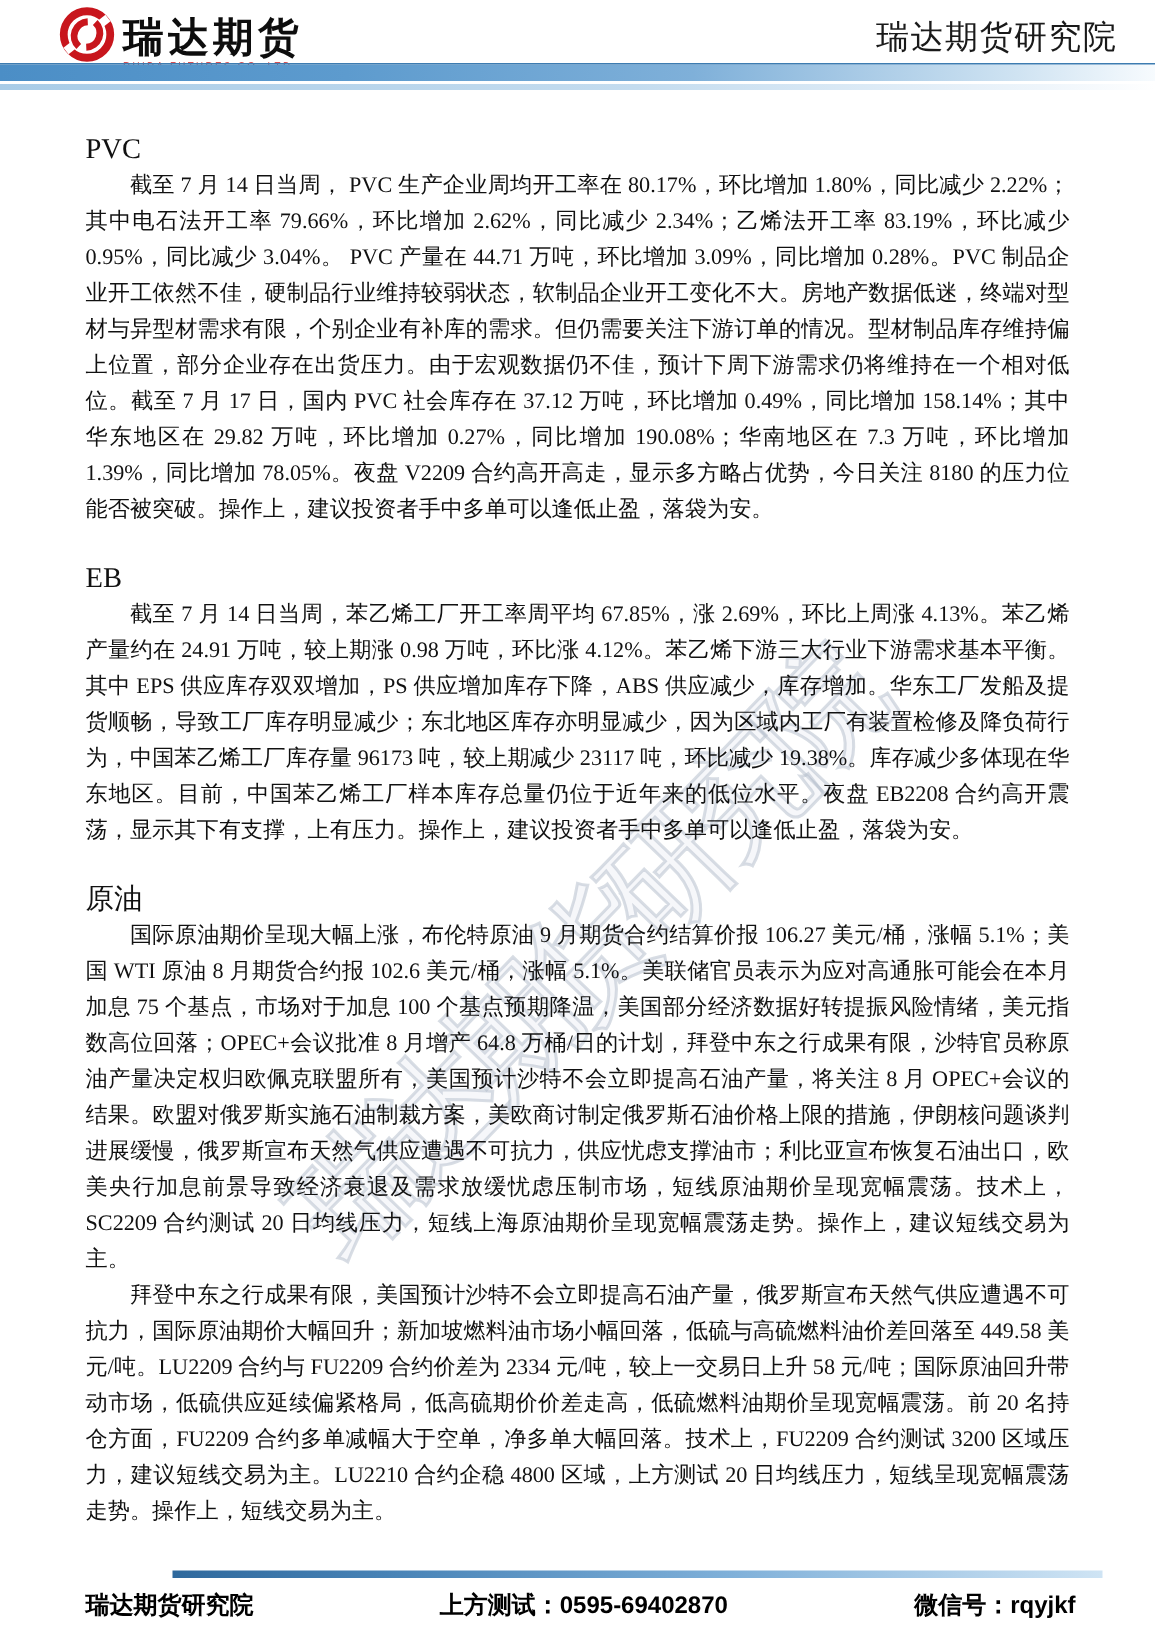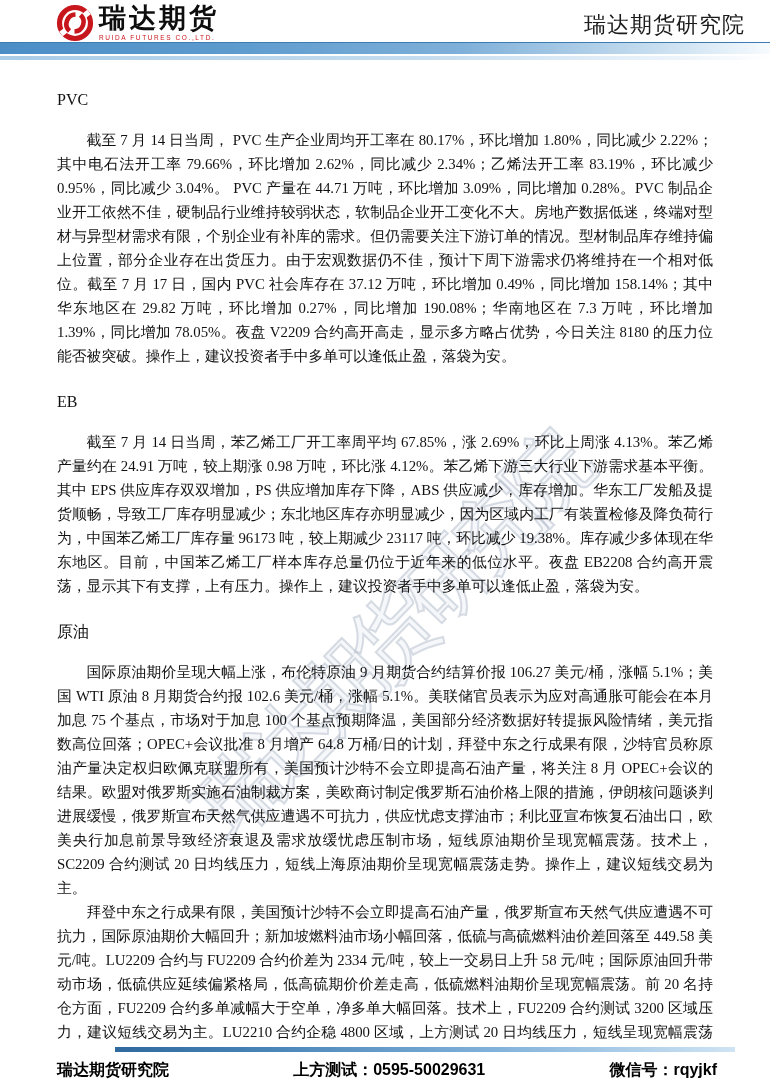--- a/index.html
+++ b/index.html
@@ -9,21 +9,21 @@
     height: 1089px;
     margin: 0 auto;
     background: #ffffff;
     overflow: hidden;
     font-family: "Liberation Serif", "DejaVu Serif", serif;
     color: #111111;
   }
 
   
   .header { position: absolute; top: 0; left: 0; width: 770px; height: 42px; }
-  .logo { position: absolute; left: 55px; top: 3px; display: flex; align-items: flex-start; }
+  .logo { position: absolute; left: 38px; top: 3px; display: flex; align-items: flex-end; }
   .logo-icon { width: 40px; height: 40px; }
   .logo-textwrap { margin-left: 4px; display: flex; flex-direction: column; }
   .logo-name {
     font-family: "Liberation Sans", "DejaVu Sans", sans-serif;
     font-weight: bold; font-size: 27px; line-height: 30px;
     color: #0d0d0d; letter-spacing: 3px; white-space: nowrap;
   }
   .logo-sub {
     font-family: "Liberation Sans", "DejaVu Sans", sans-serif;
     font-size: 6.5px; color: #c8161d; letter-spacing: 1.6px;
@@ -64,23 +64,23 @@
 
   
   .content {
     position: absolute; top: 66px; left: 57px; width: 656px; z-index: 1;
     font-size: 14.8px; line-height: 24px; text-align: justify;
   }
   .para { margin: 0; }
   .para.indent { text-indent: 2em; }
   .sec-heading {
     margin: 22px 0 0 0;
-    font-size: 16px; line-height: 24px; font-weight: normal;
+    font-size: 19px; line-height: 24px; font-weight: normal;
   }
-  .sec-heading + .para { margin-top: 16px; }
+  .sec-heading + .para { margin-top: 0; }
 
   
   .footer { position: absolute; left: 0; bottom: 0; width: 770px; height: 45px; z-index: 2; background: #ffffff; }
   .footer-bar {
     position: absolute; top: 3px; left: 115px; width: 620px; height: 5px;
     background: linear-gradient(to right, #2f699d 0%, #4a85b8 25%, #7fb0d9 60%, #cfe4f4 100%);
   }
   .footer-row {
     position: absolute; top: 16px; left: 57px; width: 660px;
     font-family: "Liberation Sans", "DejaVu Sans", sans-serif;
@@ -127,18 +127,18 @@
     <p class="sec-heading">原油</p>
     <p class="para indent">国际原油期价呈现大幅上涨，布伦特原油 9 月期货合约结算价报 106.27 美元/桶，涨幅 5.1%；美国 WTI 原油 8 月期货合约报 102.6 美元/桶，涨幅 5.1%。美联储官员表示为应对高通胀可能会在本月加息 75 个基点，市场对于加息 100 个基点预期降温，美国部分经济数据好转提振风险情绪，美元指数高位回落；OPEC+会议批准 8 月增产 64.8 万桶/日的计划，拜登中东之行成果有限，沙特官员称原油产量决定权归欧佩克联盟所有，美国预计沙特不会立即提高石油产量，将关注 8 月 OPEC+会议的结果。欧盟对俄罗斯实施石油制裁方案，美欧商讨制定俄罗斯石油价格上限的措施，伊朗核问题谈判进展缓慢，俄罗斯宣布天然气供应遭遇不可抗力，供应忧虑支撑油市；利比亚宣布恢复石油出口，欧美央行加息前景导致经济衰退及需求放缓忧虑压制市场，短线原油期价呈现宽幅震荡。技术上，SC2209 合约测试 20 日均线压力，短线上海原油期价呈现宽幅震荡走势。操作上，建议短线交易为主。</p>
 
     <p class="para indent">拜登中东之行成果有限，美国预计沙特不会立即提高石油产量，俄罗斯宣布天然气供应遭遇不可抗力，国际原油期价大幅回升；新加坡燃料油市场小幅回落，低硫与高硫燃料油价差回落至 449.58 美元/吨。LU2209 合约与 FU2209 合约价差为 2334 元/吨，较上一交易日上升 58 元/吨；国际原油回升带动市场，低硫供应延续偏紧格局，低高硫期价价差走高，低硫燃料油期价呈现宽幅震荡。前 20 名持仓方面，FU2209 合约多单减幅大于空单，净多单大幅回落。技术上，FU2209 合约测试 3200 区域压力，建议短线交易为主。LU2210 合约企稳 4800 区域，上方测试 20 日均线压力，短线呈现宽幅震荡走势。操作上，短线交易为主。</p>
   </div>
 
   <div class="footer">
     <div class="footer-bar"></div>
     <div class="footer-row">
       <span>瑞达期货研究院</span>
-      <span><span>上方测试：</span><span>0595-50029631</span></span>
+      <span><span>上方测试：</span><span>0595-69402870</span></span>
       <span><span>微信号：</span><span>rqyjkf</span></span>
     </div>
   </div>
 
 </div>
 
 </body></html>

